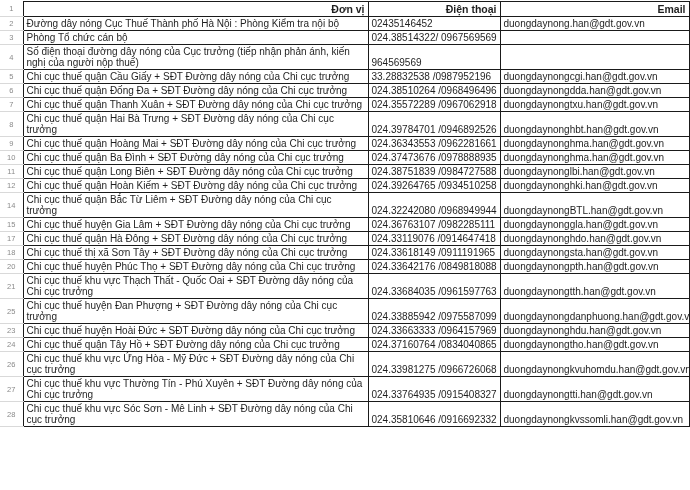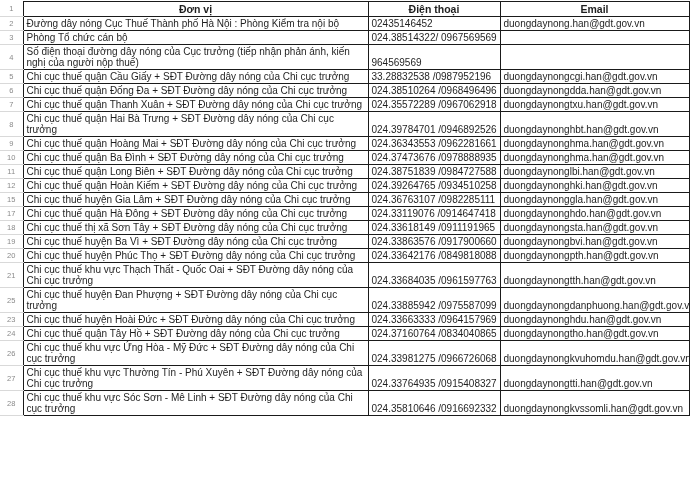--- a/index.html
+++ b/index.html
@@ -38,21 +38,21 @@
     line-height: 11px;
     padding: 1px 3px;
     vertical-align: bottom;
     overflow: hidden;
     white-space: normal;
     word-wrap: break-word;
     height: 13px;
   }
   tr.header-row td.cell {
     font-weight: bold;
-    text-align: center;
+    text-align: right;
     vertical-align: middle;
     font-size: 10.5px;
     height: 15px;
   }
   td.cell.phone, td.cell.email { white-space: nowrap; }
 </style>
 </head>
 <body>
 
 <table class="sheet">
@@ -131,44 +131,44 @@
         <td class="cell phone">024.38751839 /0984727588</td>
         <td class="cell email">duongdaynonglbi.han@gdt.gov.vn</td>
       </tr>
       <tr>
         <td class="gutter">12</td>
         <td class="cell unit">Chi cục thuế quận Hoàn Kiếm + SĐT Đường dây nóng của Chi cục trưởng</td>
         <td class="cell phone">024.39264765 /0934510258</td>
         <td class="cell email">duongdaynonghki.han@gdt.gov.vn</td>
       </tr>
       <tr>
+        <td class="gutter">14</td>
+        <td class="cell unit">Chi cục thuế quận Bắc Từ Liêm + SĐT Đường dây nóng của Chi cục trưởng</td>
+        <td class="cell phone">024.32242080 /0968949944</td>
+        <td class="cell email">duongdaynongBTL.han@gdt.gov.vn</td>
+      </tr>
+      <tr>
         <td class="gutter">15</td>
         <td class="cell unit">Chi cục thuế huyện Gia Lâm + SĐT Đường dây nóng của Chi cục trưởng</td>
         <td class="cell phone">024.36763107 /0982285111</td>
         <td class="cell email">duongdaynonggla.han@gdt.gov.vn</td>
       </tr>
       <tr>
         <td class="gutter">17</td>
         <td class="cell unit">Chi cục thuế quận Hà Đông + SĐT Đường dây nóng của Chi cục trưởng</td>
         <td class="cell phone">024.33119076 /0914647418</td>
         <td class="cell email">duongdaynonghdo.han@gdt.gov.vn</td>
       </tr>
       <tr>
         <td class="gutter">18</td>
         <td class="cell unit">Chi cục thuế thị xã Sơn Tây + SĐT Đường dây nóng của Chi cục trưởng</td>
         <td class="cell phone">024.33618149 /0911191965</td>
         <td class="cell email">duongdaynongsta.han@gdt.gov.vn</td>
       </tr>
       <tr>
-        <td class="gutter">19</td>
-        <td class="cell unit">Chi cục thuế huyện Ba Vì + SĐT Đường dây nóng của Chi cục trưởng</td>
-        <td class="cell phone">024.33863576 /0917900660</td>
-        <td class="cell email">duongdaynongbvi.han@gdt.gov.vn</td>
-      </tr>
-      <tr>
         <td class="gutter">20</td>
         <td class="cell unit">Chi cục thuế huyện Phúc Thọ + SĐT Đường dây nóng của Chi cục trưởng</td>
         <td class="cell phone">024.33642176 /0849818088</td>
         <td class="cell email">duongdaynongpth.han@gdt.gov.vn</td>
       </tr>
       <tr>
         <td class="gutter">21</td>
         <td class="cell unit">Chi cục thuế khu vực Thạch Thất - Quốc Oai + SĐT Đường dây nóng của Chi cục trưởng</td>
         <td class="cell phone">024.33684035 /0961597763</td>
         <td class="cell email">duongdaynongtth.han@gdt.gov.vn</td>

